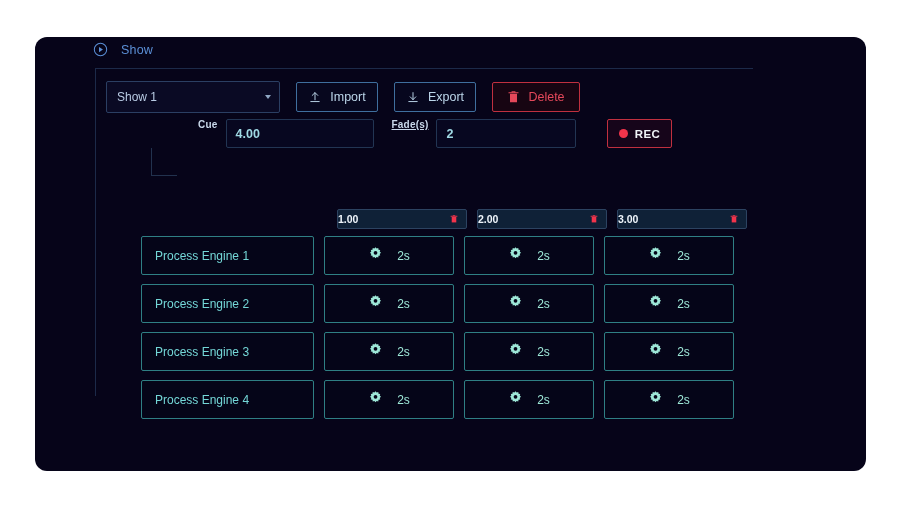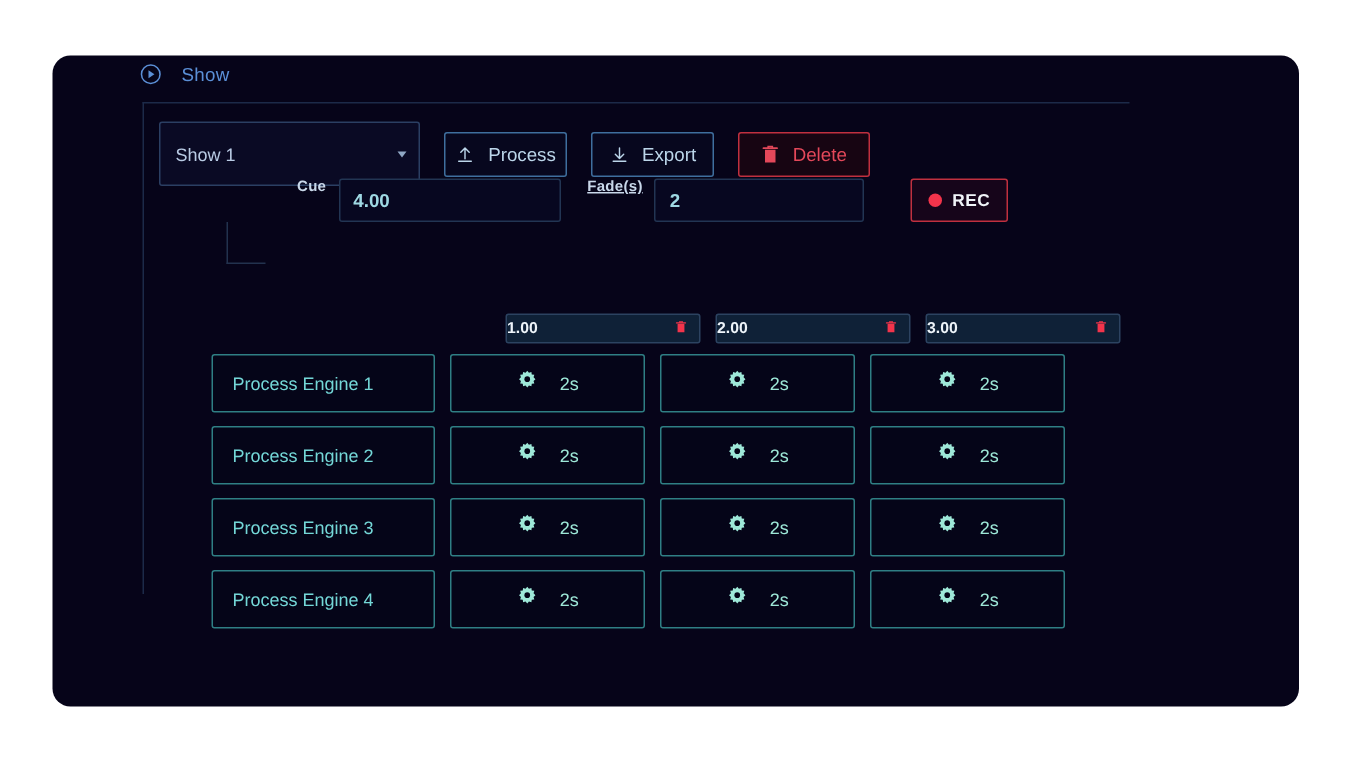--- a/index.html
+++ b/index.html
@@ -74,21 +74,21 @@
     left: 106px;
     top: 81px;
     display: flex;
     align-items: center;
     gap: 16px;
   }
 
   .select-box {
     position: relative;
     width: 174px;
-    height: 43px;
+    height: 32px;
     background: #0a0a24;
     border: 1px solid #2b3f63;
     border-radius: 2px;
     display: flex;
     align-items: center;
     padding: 0 22px 0 10px;
     text-align: center;
   }
   .select-box .sel-value {
     color: #b9cbe4;
@@ -239,21 +239,21 @@
     position: absolute;
     left: 141px;
     top: 236px;
   }
   .grid-row {
     display: flex;
     align-items: center;
     margin-bottom: 9px;
   }
   .engine-cell {
-    width: 149px;
+    width: 173px;
     height: 39px;
     background: #050518;
     border: 1px solid #2f7f84;
     border-radius: 2px;
     display: flex;
     align-items: center;
     padding-left: 13px;
     cursor: pointer;
   }
   .engine-label {
@@ -306,21 +306,21 @@
       <span class="caret"></span>
     </div>
 
     <div class="btn btn-outline-blue">
       <span>
         <svg class="ico" width="14" height="14" viewBox="0 0 16 16" fill="none">
           <path d="M8 11.2 V3.2 M4.8 6.2 L8 3 L11.2 6.2" stroke="#bcd6ea" stroke-width="1.1" stroke-linecap="round" stroke-linejoin="round"></path>
           <path d="M3.2 13.2 H12.8" stroke="#bcd6ea" stroke-width="1.1" stroke-linecap="round"></path>
         </svg>
       </span>
-      <span>Process</span>
+      <span>Import</span>
     </div>
 
     <div class="btn btn-outline-blue">
       <span>
         <svg class="ico" width="14" height="14" viewBox="0 0 16 16" fill="none">
           <path d="M8 3 V11 M4.8 7.8 L8 11 L11.2 7.8" stroke="#bcd6ea" stroke-width="1.1" stroke-linecap="round" stroke-linejoin="round"></path>
           <path d="M3.2 13.2 H12.8" stroke="#bcd6ea" stroke-width="1.1" stroke-linecap="round"></path>
         </svg>
       </span>
       <span>Export</span>

